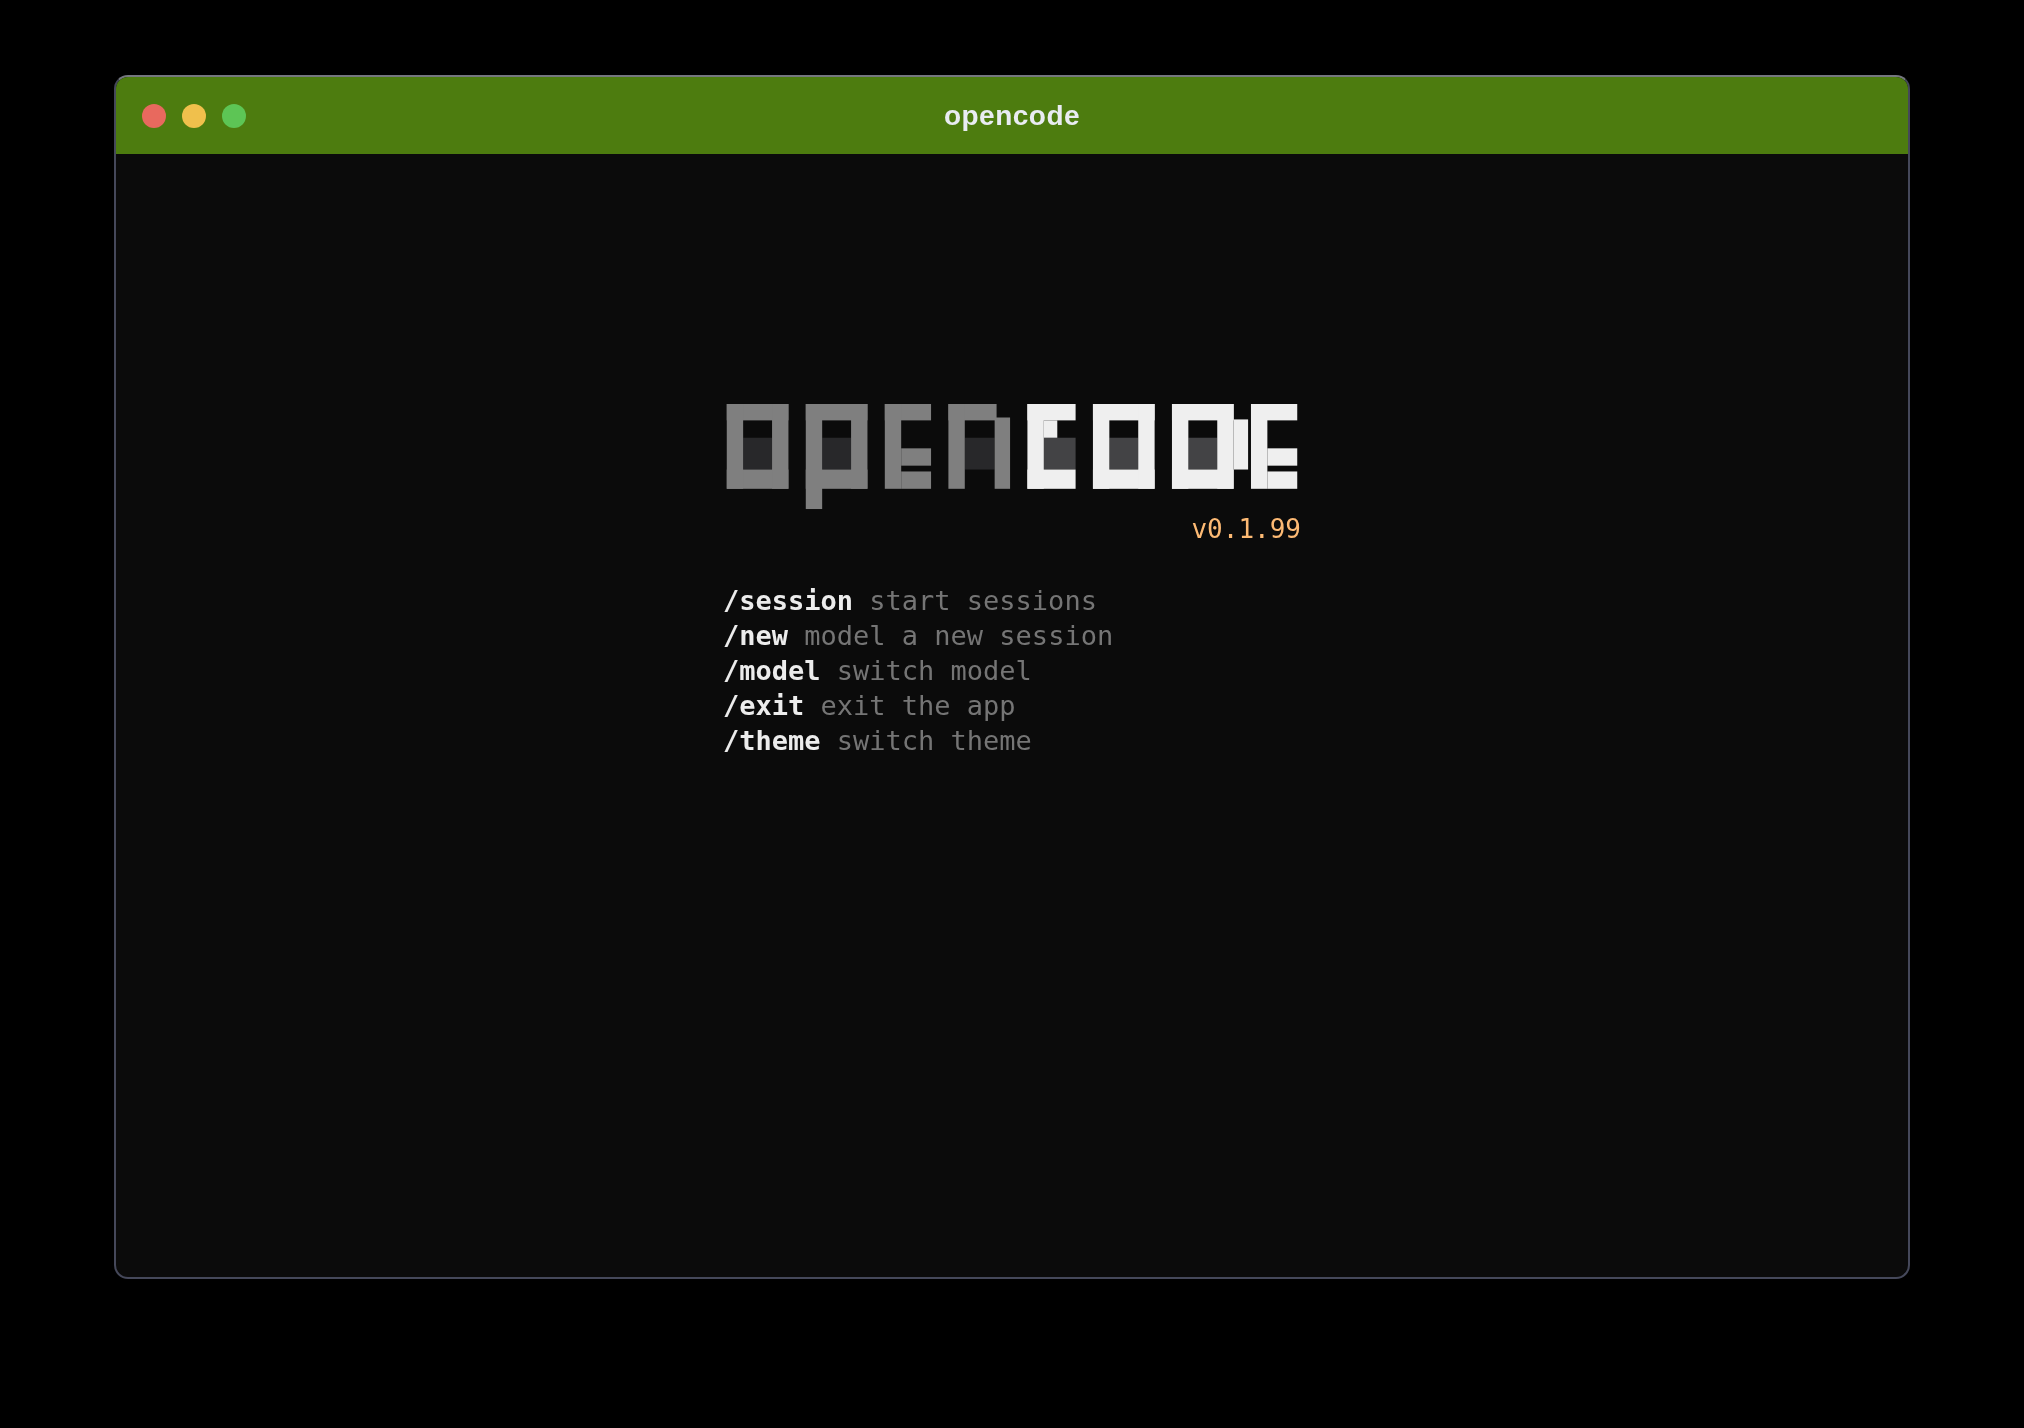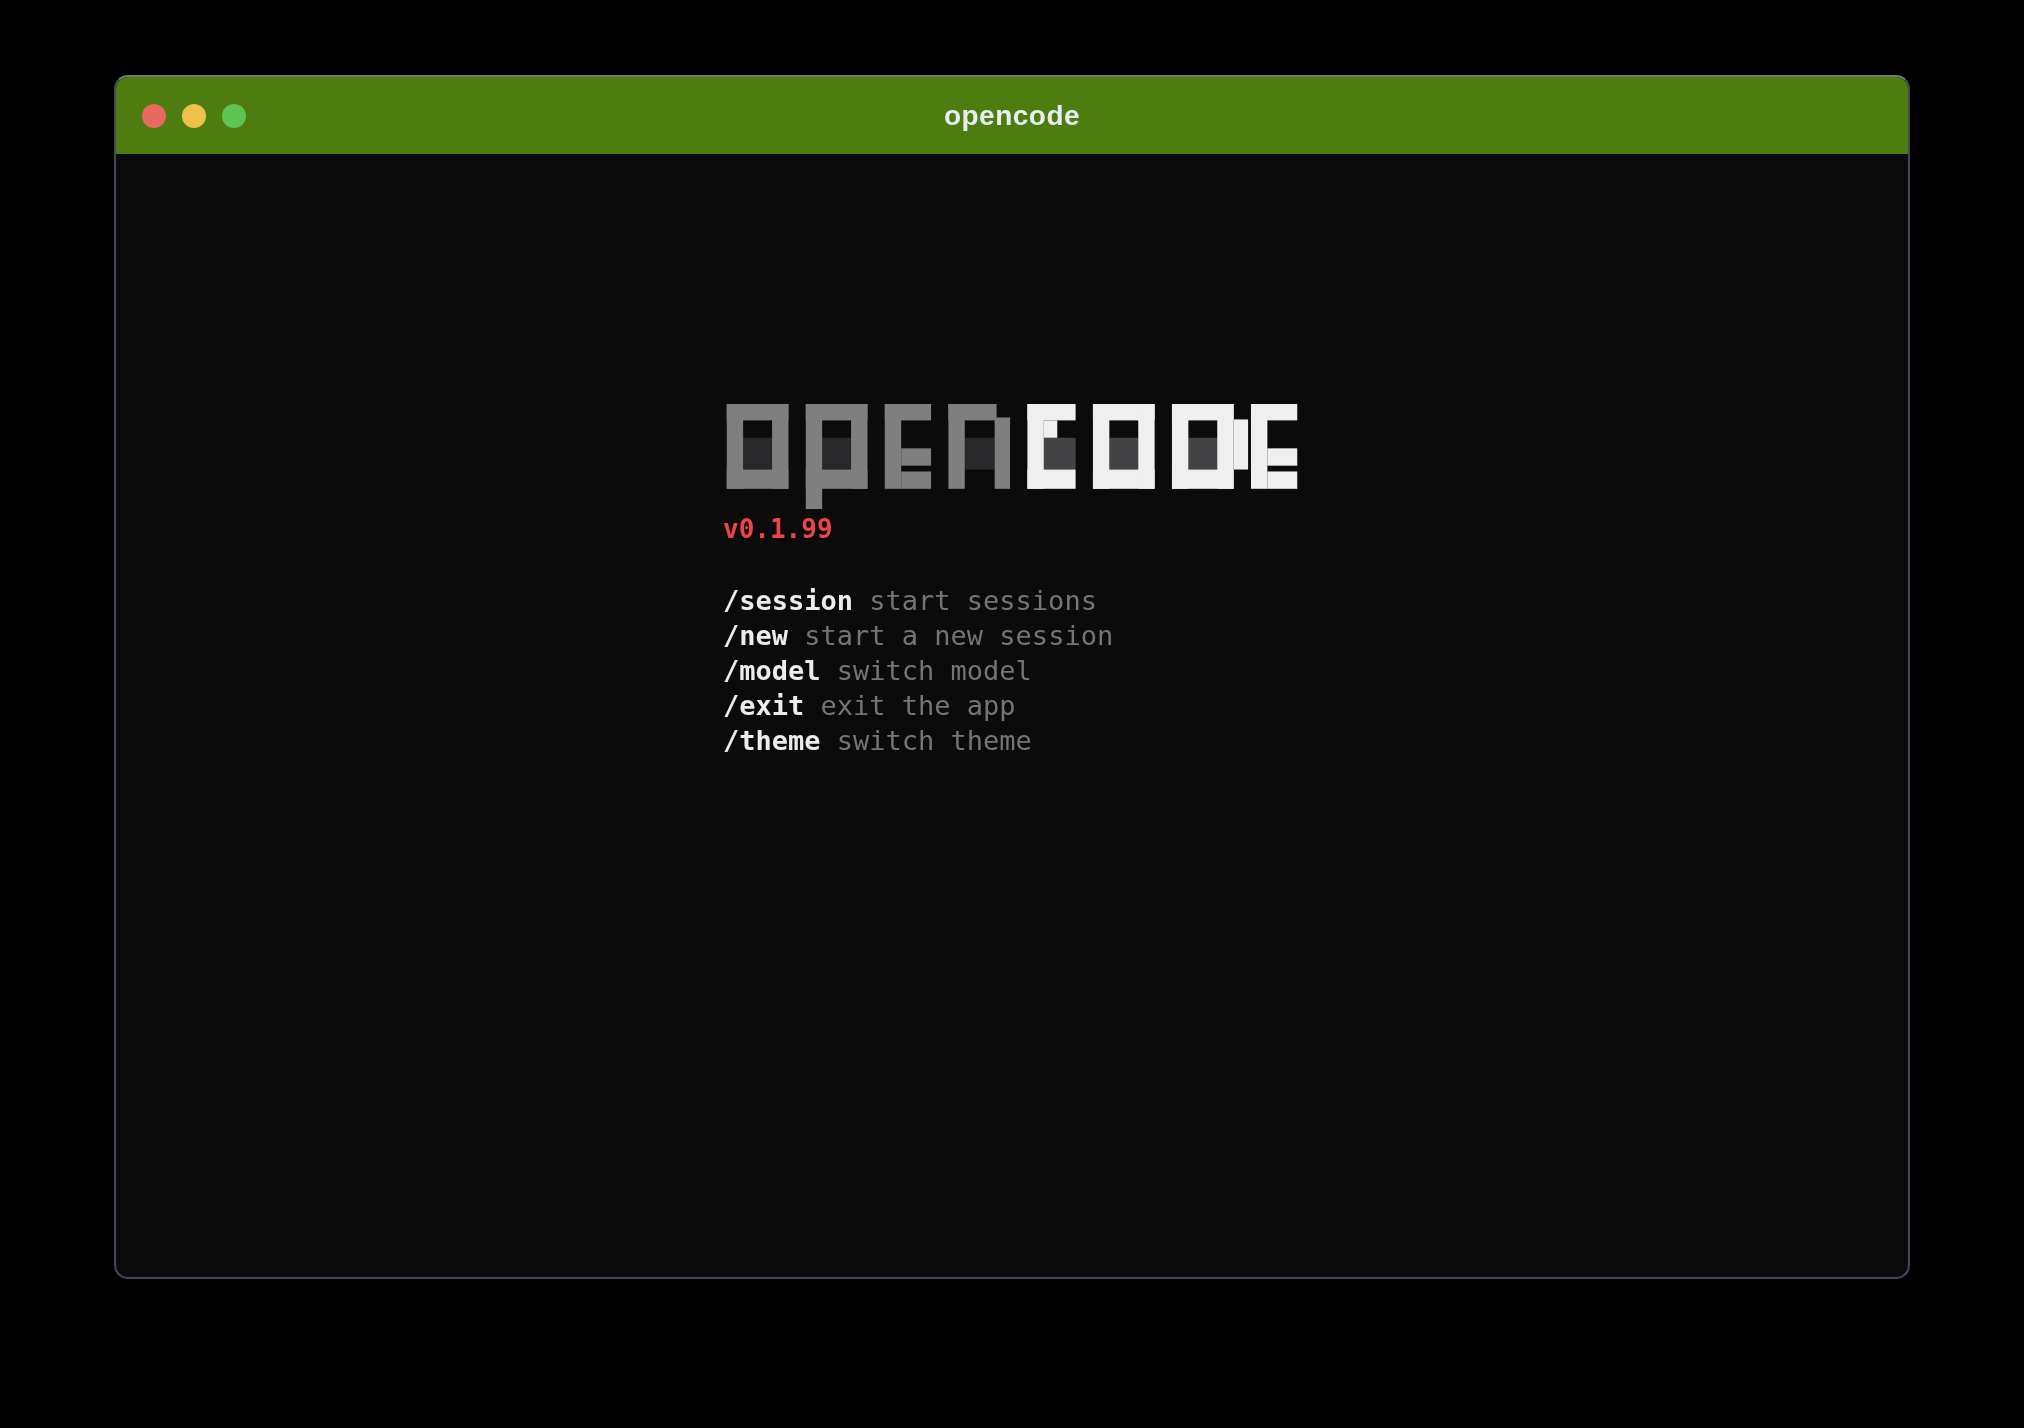--- a/index.html
+++ b/index.html
@@ -21,21 +21,21 @@
   }
   .traffic-light{width:24px;height:24px;border-radius:50%;border:none;padding:0;cursor:default;}
   .window-title{
     font-family:"Liberation Sans","DejaVu Sans",sans-serif;font-weight:bold;
     font-size:28px;color:#e9ecf2;letter-spacing:0.5px;
   }
   .content{position:relative;height:1125px;}
   .hero{width:578px;margin:250px auto 0 auto;}
   .logo{display:block;}
   .logo-version{
-    color:#ef4444;font-size:26px;line-height:31px;margin-top:4px;font-weight:bold;
+    text-align:right;color:#fdba74;font-size:26px;line-height:31px;margin-top:4px;
   }
   .command-list{
     list-style:none;margin:38px 0 0 0;padding:0;font-size:27px;line-height:35px;
   }
   .command-name{color:#ececec;font-weight:bold;}
   .command-desc{color:#757575;}
 </style>
 </head>
 <body>
 
@@ -94,21 +94,21 @@
         </svg>
       <div class="logo-version">v0.1.99</div>
 
       <ul class="command-list">
         <li>
           <span class="command-name">/session</span>
           <span class="command-desc">start sessions</span>
         </li>
         <li>
           <span class="command-name">/new</span>
-          <span class="command-desc">start a new session</span>
+          <span class="command-desc">model a new session</span>
         </li>
         <li>
           <span class="command-name">/model</span>
           <span class="command-desc">switch model</span>
         </li>
         <li>
           <span class="command-name">/exit</span>
           <span class="command-desc">exit the app</span>
         </li>
         <li>

